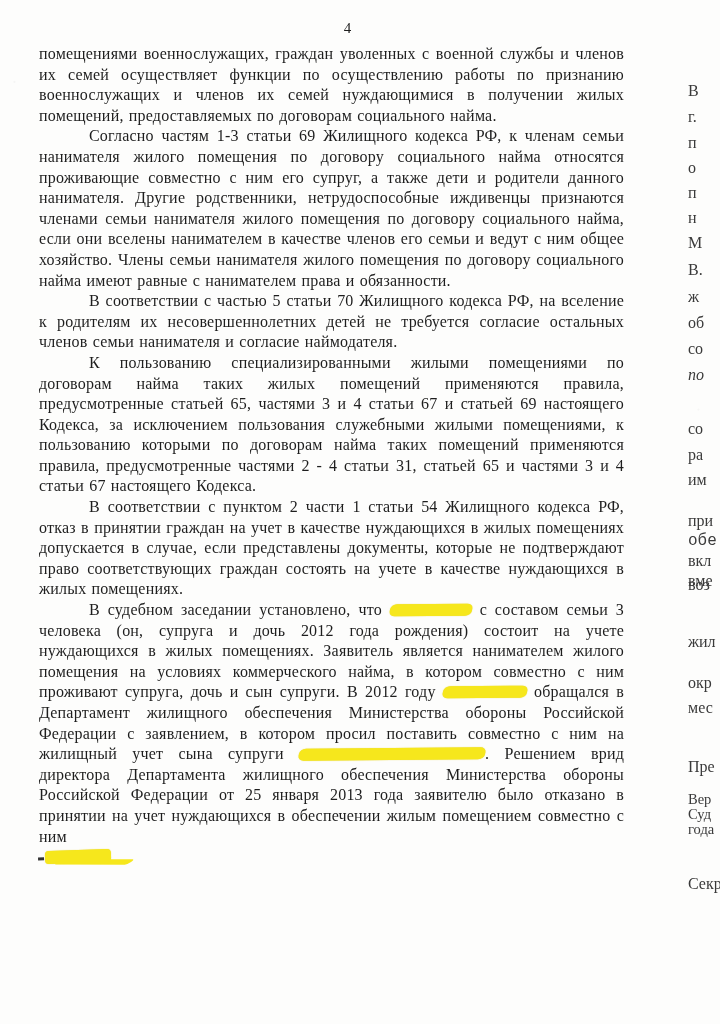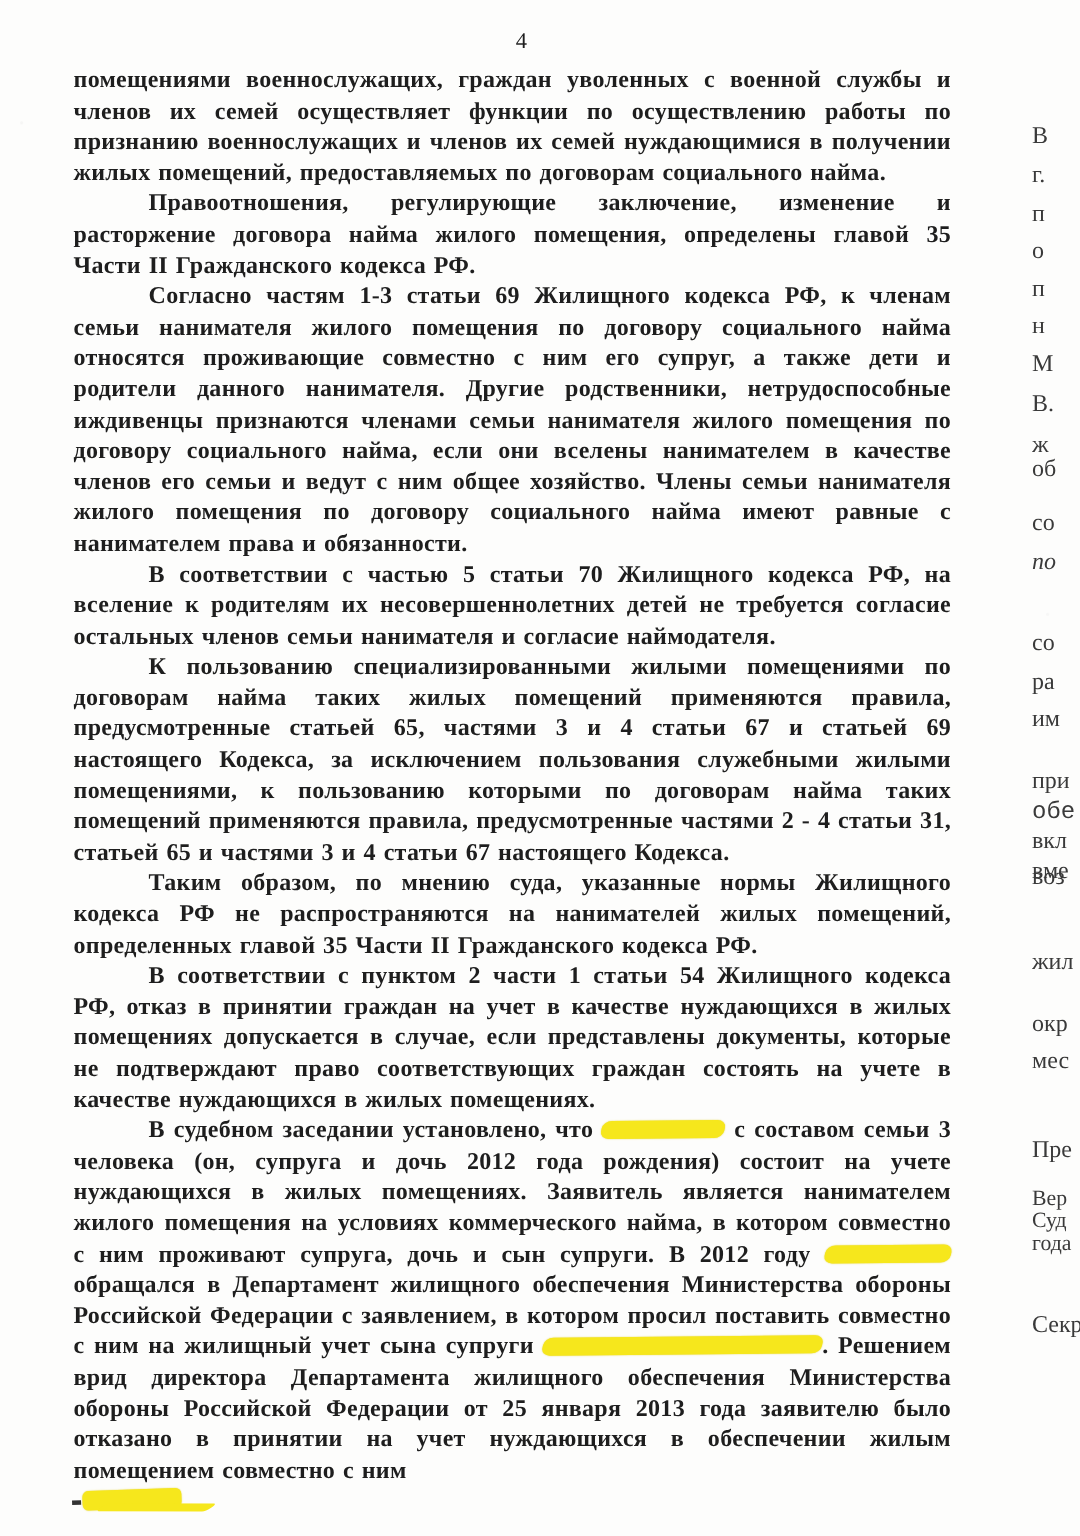--- a/index.html
+++ b/index.html
@@ -20,25 +20,25 @@
     background-image:
       radial-gradient(circle at 2% 8%, rgba(120,120,120,0.06) 0.5px, transparent 1.5px),
       radial-gradient(circle at 97% 40%, rgba(120,120,120,0.05) 0.5px, transparent 1.5px);
     overflow:hidden;
   }
   .page-number{
     position:absolute;top:20px;left:55px;width:585px;
     text-align:center;font-size:15px;color:var(--ink);
   }
   .text-block{
-    position:absolute;top:44px;left:49px;width:585px;
+    position:absolute;top:44px;left:39px;width:585px;
     font-size:16px;line-height:20.6px;
     text-align:justify;text-justify:inter-word;
     color:var(--ink);
-    letter-spacing:0.2px;word-spacing:1px;font-weight:bold;
+    letter-spacing:0.2px;word-spacing:1px;
   }
   .text-block p{margin:0;text-indent:50px;}
   .text-block p.no-indent{text-indent:0;}
   .redact{
     display:inline-block;height:12px;
     background:var(--highlight-yellow);
     border-radius:6px/5px;
     transform:skewX(-12deg) rotate(-0.5deg);
     vertical-align:-1px;
     box-shadow:0 0 1px rgba(220,200,0,0.8);
@@ -69,41 +69,39 @@
   }
 </style>
 </head>
 <body>
 
 <div class="page">
   <div class="page-number">4</div>
 
   <div class="text-block" id="text-block">
       <p class="no-indent">помещениями военнослужащих, граждан уволенных с военной службы и членов их семей осуществляет функции по осуществлению работы по признанию военнослужащих и членов их семей нуждающимися в получении жилых помещений, предоставляемых по договорам социального найма.</p>
-      <p>Правоотношения, регулирующие заключение, изменение и расторжение договора найма жилого помещения, определены главой 35 Части II Гражданского кодекса РФ.</p>
       <p>Согласно частям 1-3 статьи 69 Жилищного кодекса РФ, к членам семьи нанимателя жилого помещения по договору социального найма относятся проживающие совместно с ним его супруг, а также дети и родители данного нанимателя. Другие родственники, нетрудоспособные иждивенцы признаются членами семьи нанимателя жилого помещения по договору социального найма, если они вселены нанимателем в качестве членов его семьи и ведут с ним общее хозяйство. Члены семьи нанимателя жилого помещения по договору социального найма имеют равные с нанимателем права и обязанности.</p>
       <p>В соответствии с частью 5 статьи 70 Жилищного кодекса РФ, на вселение к родителям их несовершеннолетних детей не требуется согласие остальных членов семьи нанимателя и согласие наймодателя.</p>
       <p>К пользованию специализированными жилыми помещениями по договорам найма таких жилых помещений применяются правила, предусмотренные статьей 65, частями 3 и 4 статьи 67 и статьей 69 настоящего Кодекса, за исключением пользования служебными жилыми помещениями, к пользованию которыми по договорам найма таких помещений применяются правила, предусмотренные частями 2 - 4 статьи 31, статьей 65 и частями 3 и 4 статьи 67 настоящего Кодекса.</p>
-      <p>Таким образом, по мнению суда, указанные нормы Жилищного кодекса РФ не распространяются на нанимателей жилых помещений, определенных главой 35 Части II Гражданского кодекса РФ.</p>
       <p>В соответствии с пунктом 2 части 1 статьи 54 Жилищного кодекса РФ, отказ в принятии граждан на учет в качестве нуждающихся в жилых помещениях допускается в случае, если представлены документы, которые не подтверждают право соответствующих граждан состоять на учете в качестве нуждающихся в жилых помещениях.</p>
       <p>В судебном заседании установлено, что <span class="redact" style="width: 82px;"></span> с составом семьи 3 человека (он, супруга и дочь 2012 года рождения) состоит на учете нуждающихся в жилых помещениях. Заявитель является нанимателем жилого помещения на условиях коммерческого найма, в котором совместно с ним проживают супруга, дочь и сын супруги. В 2012 году <span class="redact" style="width: 84px;"></span> обращался в Департамент жилищного обеспечения Министерства обороны Российской Федерации с заявлением, в котором просил поставить совместно с ним на жилищный учет сына супруги <span class="redact" style="width: 186px;"></span>. Решением врид директора Департамента жилищного обеспечения Министерства обороны Российской Федерации от 25 января 2013 года заявителю было отказано в принятии на учет нуждающихся в обеспечении жилым помещением совместно с ним</p>
       <p class="no-indent"><span class="redact scribble" style="width: 66px;"></span></p>
     </div>
 
   <div class="side-strip" id="side-strip">
       <div class="frag" style="top: 82px;">В</div>
       <div class="frag" style="top: 108px;">г.</div>
       <div class="frag" style="top: 134px;">п</div>
       <div class="frag" style="top: 159px;">о</div>
       <div class="frag" style="top: 184px;">п</div>
       <div class="frag" style="top: 209px;">н</div>
       <div class="frag" style="top: 234px;">М</div>
       <div class="frag" style="top: 261px;">В.</div>
       <div class="frag" style="top: 288px;">ж</div>
-      <div class="frag" style="top: 304px;">об</div>
+      <div class="frag" style="top: 314px;">об</div>
       <div class="frag" style="top: 340px;">со</div>
       <div class="frag" style="top: 366px; font-style: italic;">по</div>
       <div class="frag" style="top: 420px;">со</div>
       <div class="frag" style="top: 446px;">ра</div>
       <div class="frag" style="top: 471px;">им</div>
       <div class="frag" style="top: 512px;">при</div>
       <div class="frag" style="top: 532px; font-family: Liberation Mono, monospace;">обе</div>
       <div class="frag" style="top: 552px;">вкл</div>
       <div class="frag" style="top: 572px;">вме</div>
       <div class="frag" style="top: 576px;">воз</div>

